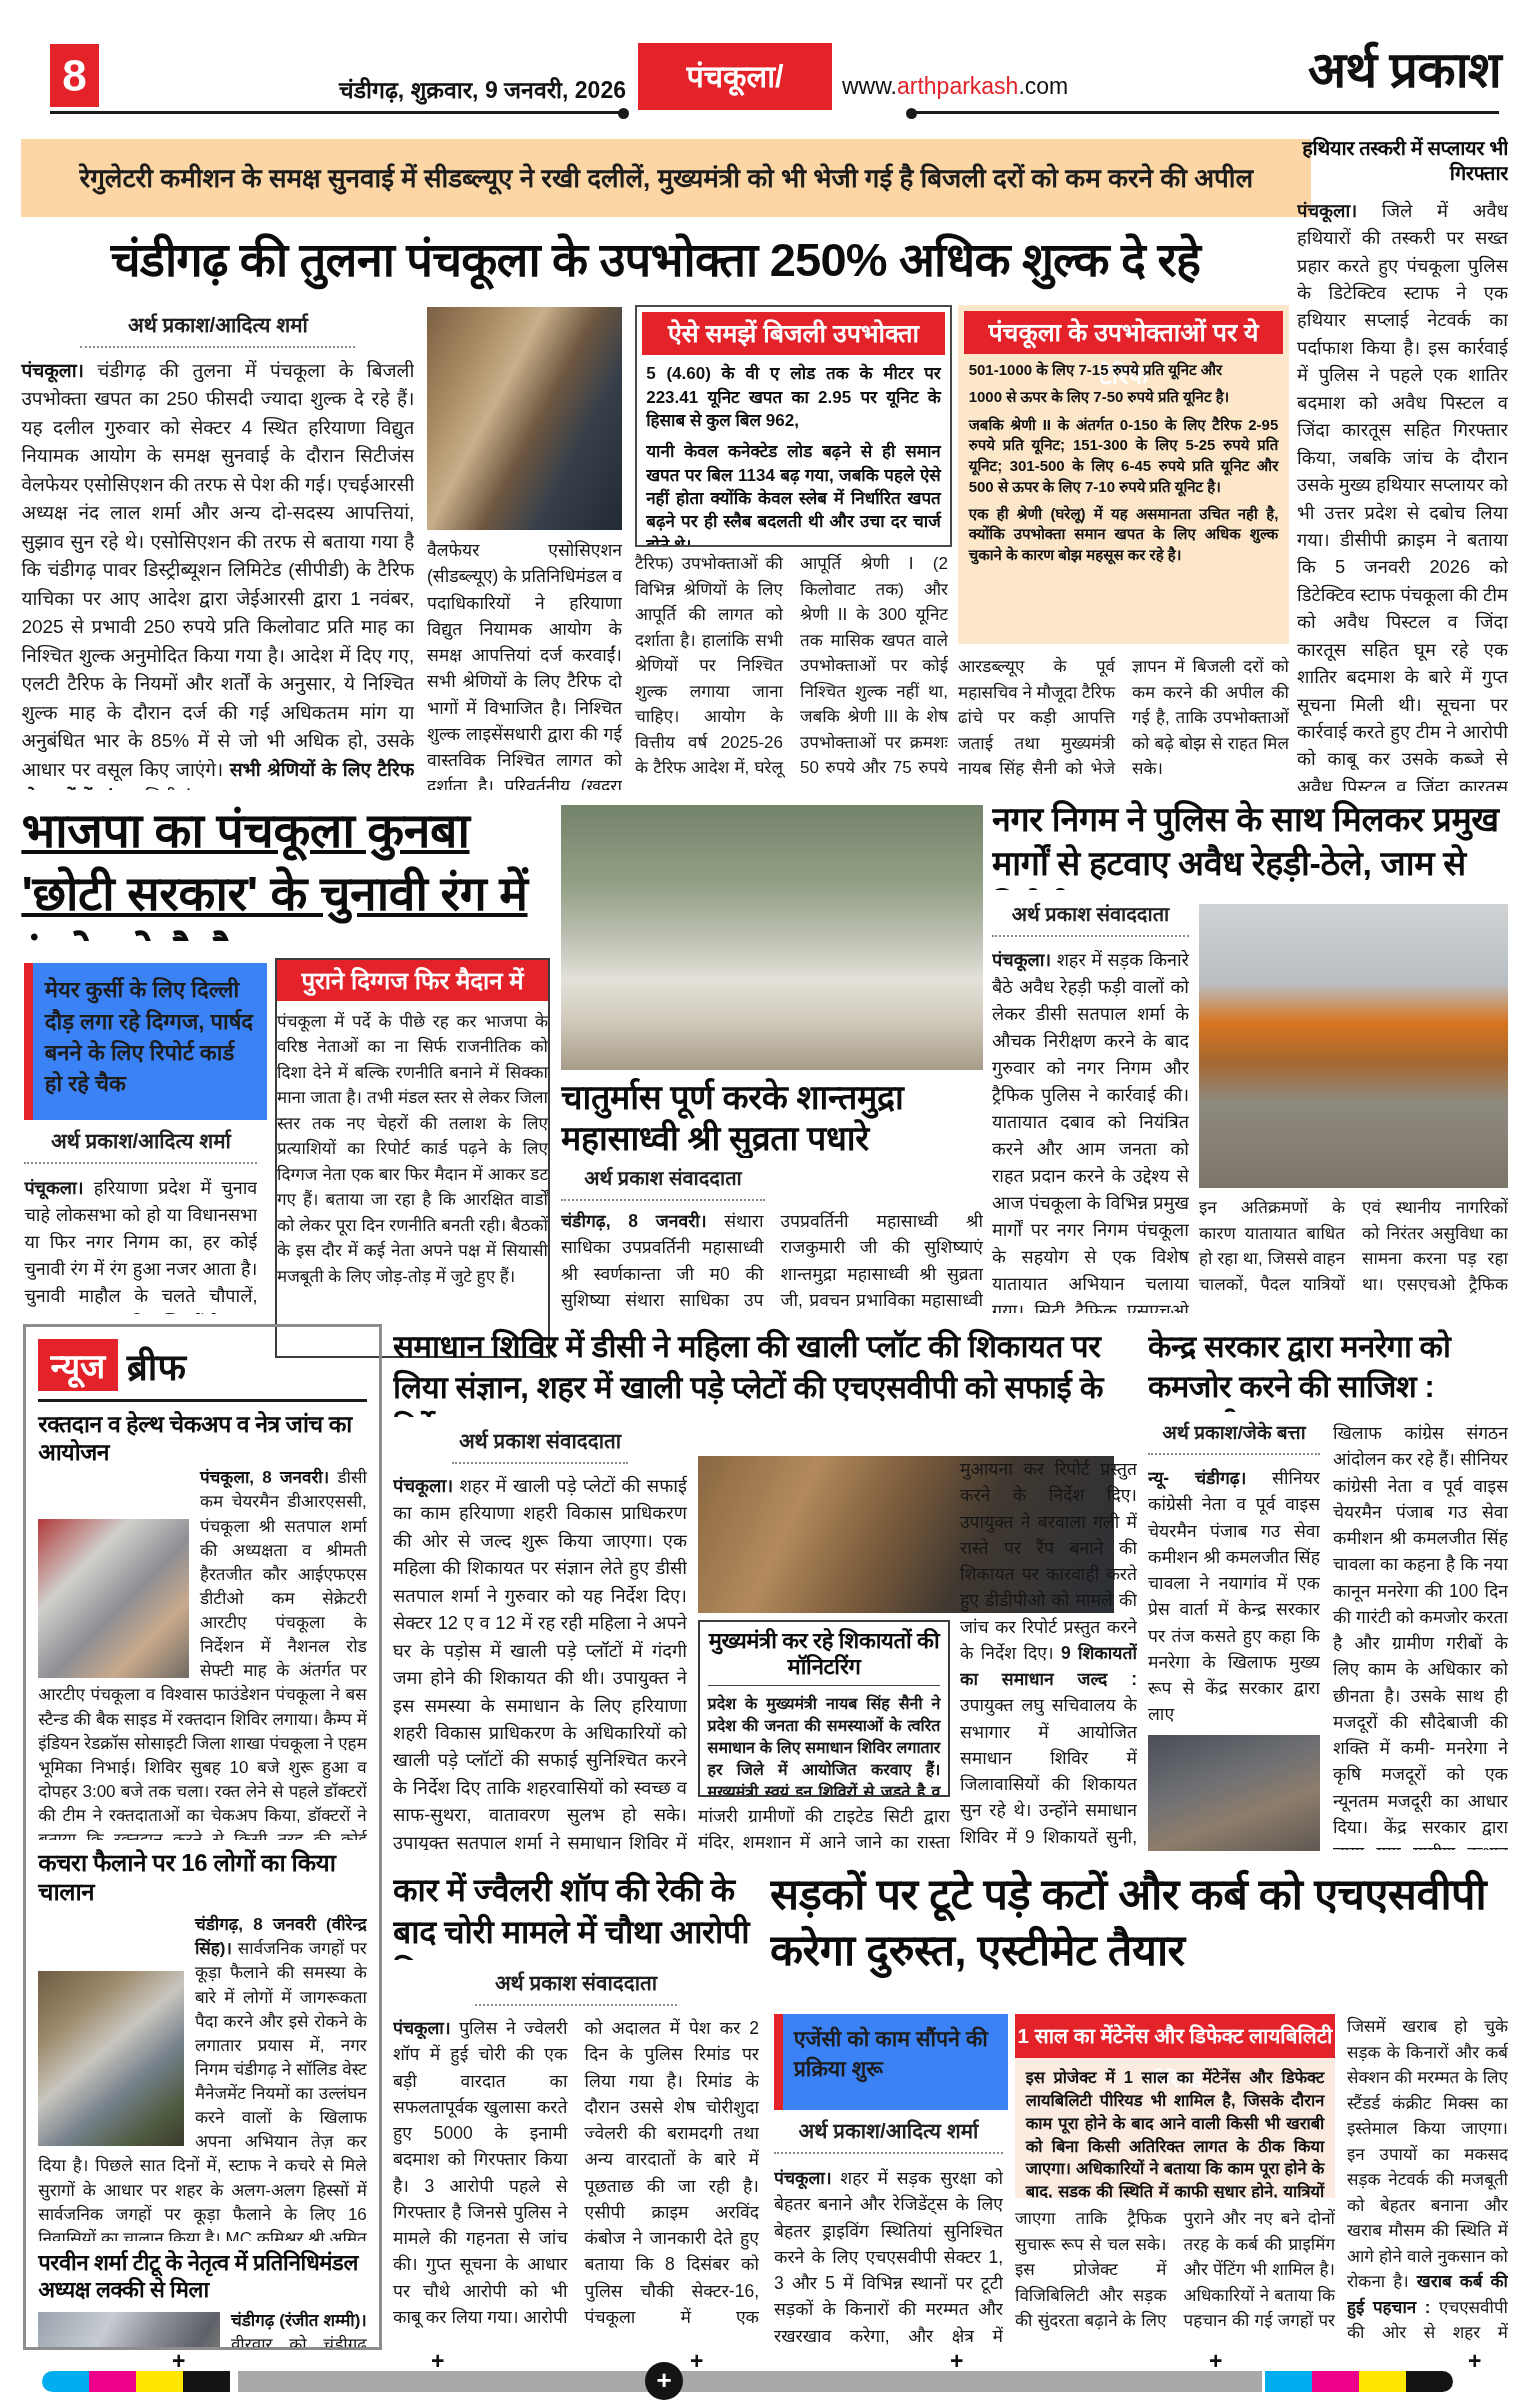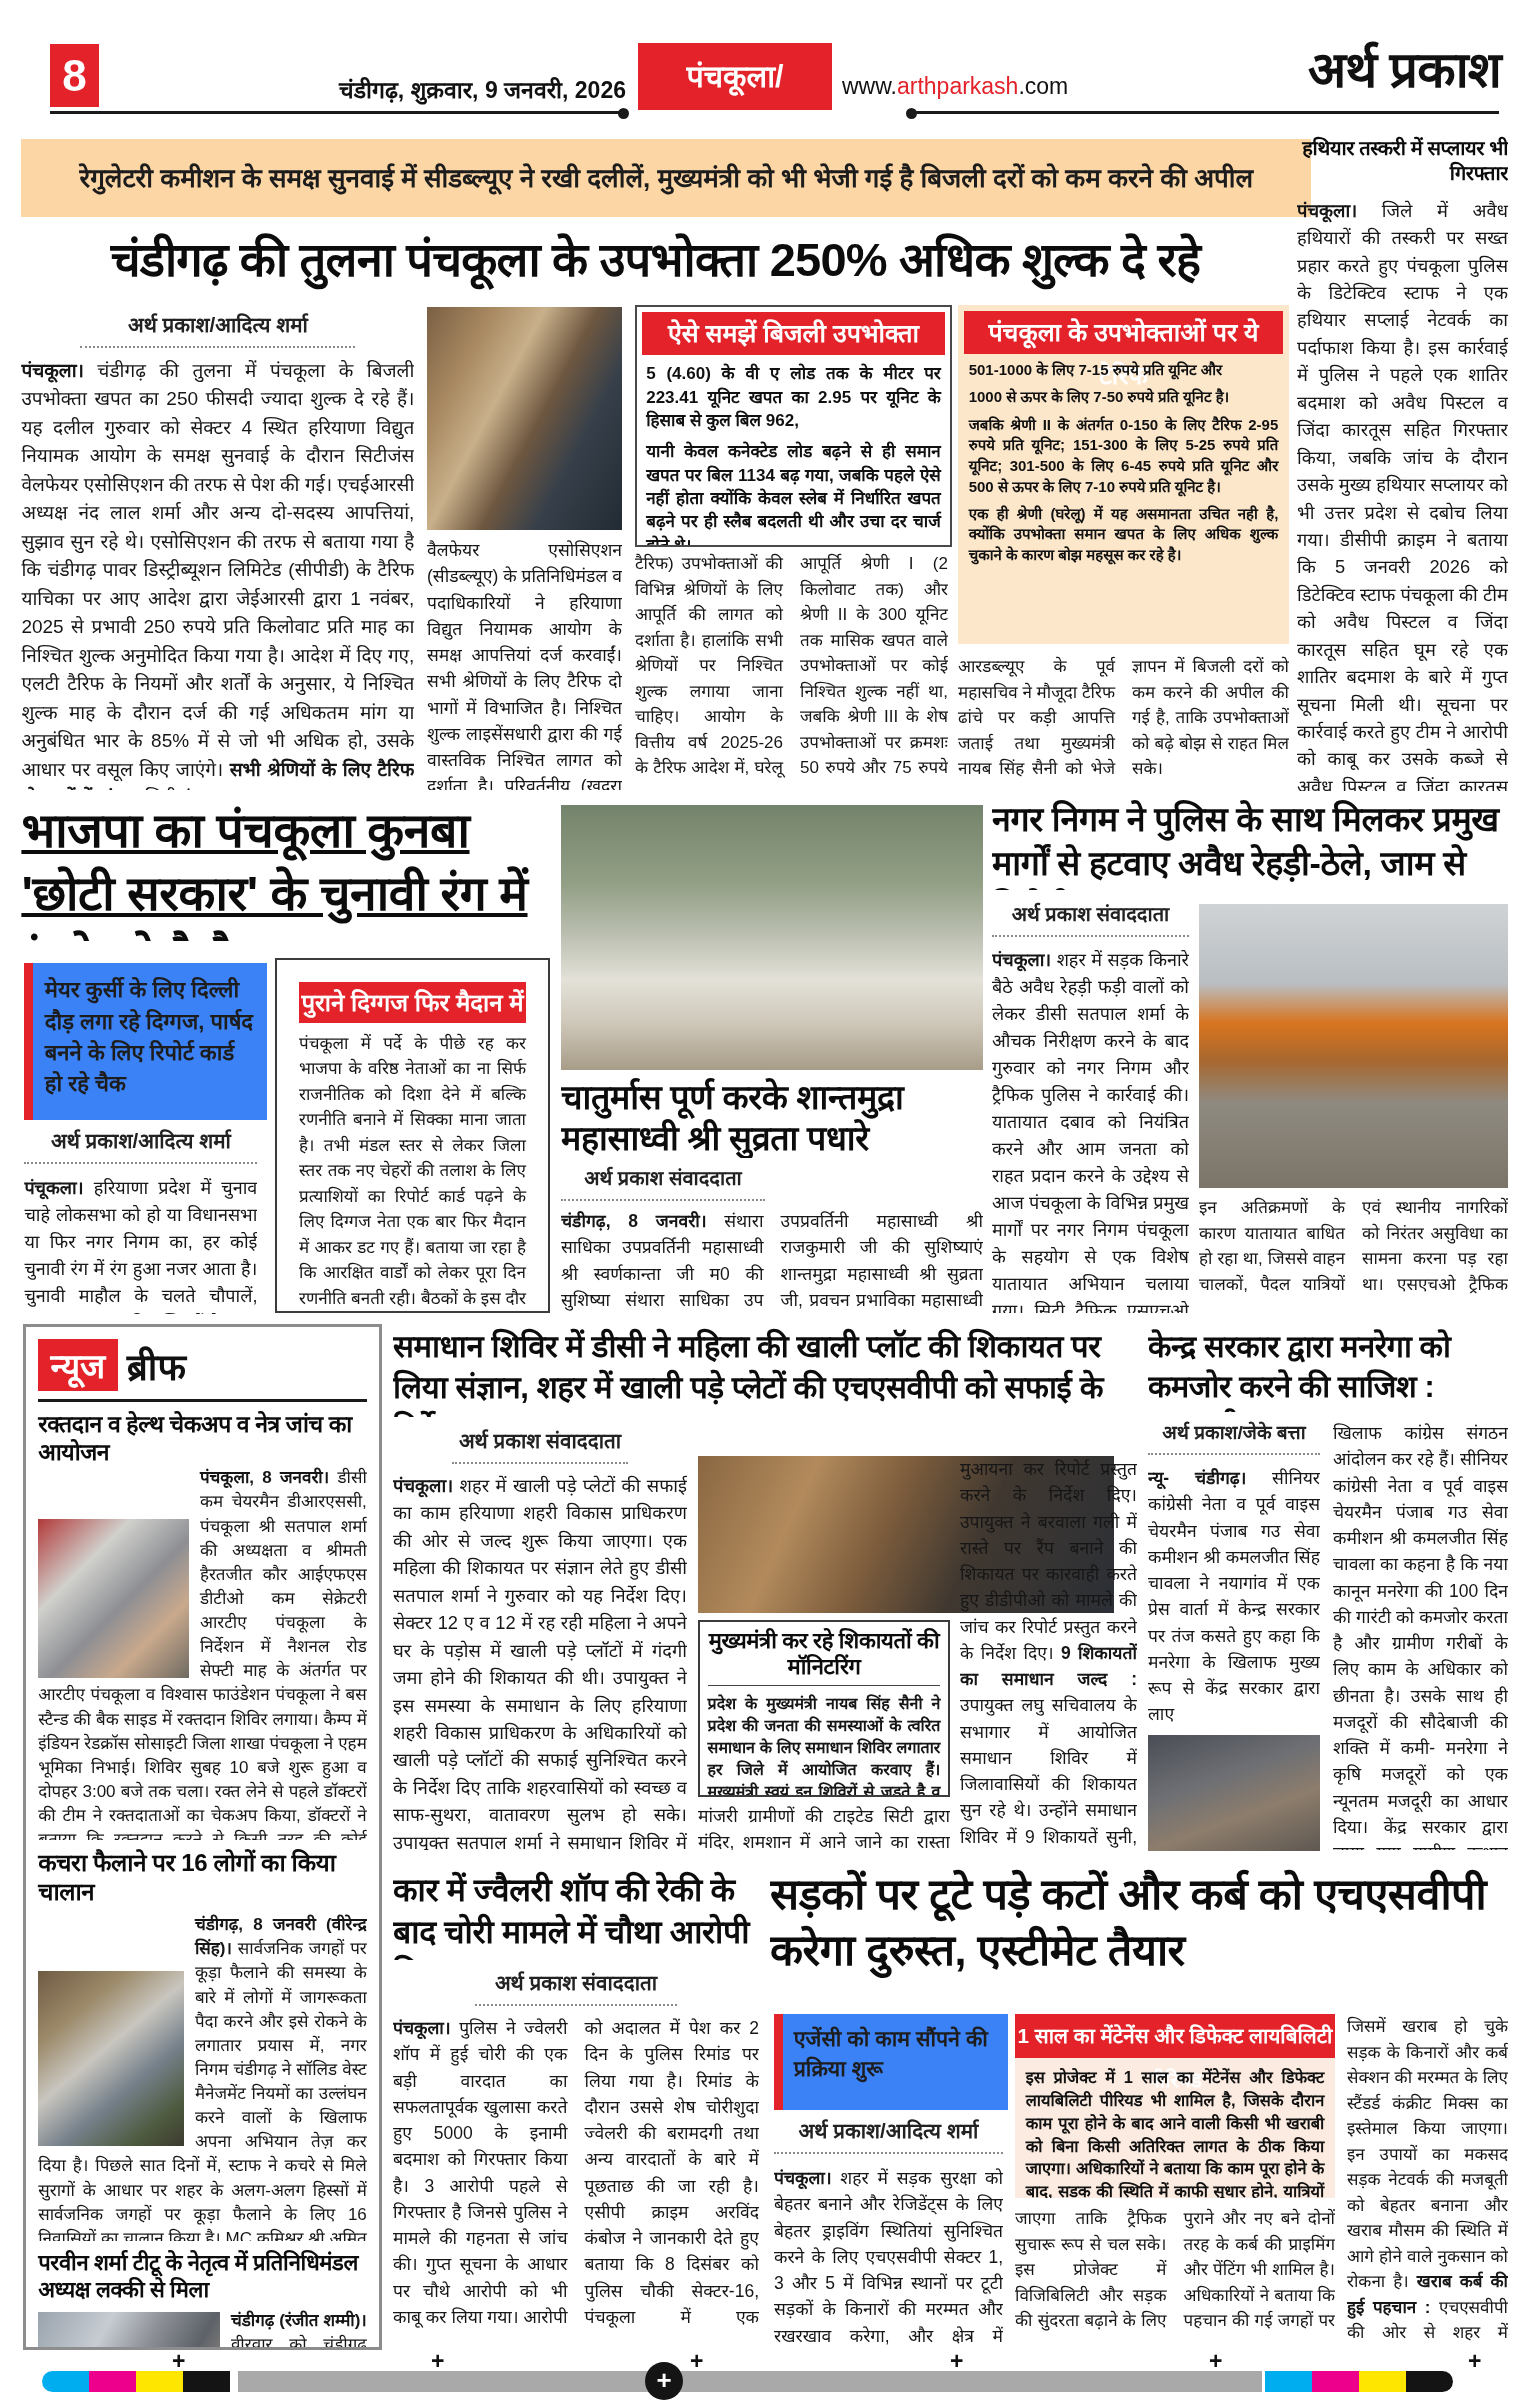--- a/index.html
+++ b/index.html
@@ -103,21 +103,21 @@
 
   <div class="abs graybox clip" style="left:24.4px;top:963px;width:211px;height:134px;padding:11.4px;font-size:22px;line-height:1.42;">मेयर कुर्सी के लिए दिल्ली दौड़ लगा रहे दिग्गज, पार्षद बनने के लिए रिपोर्ट कार्ड हो रहे चैक</div>
   <div class="abs" style="left:24.4px;top:1123px;width:233px;">
     <div class="byline">अर्थ प्रकाश/आदित्य शर्मा</div>
   </div>
   <div class="abs clip body-text" style="left:24.4px;top:1175px;width:233px;height:139px;font-size:18px;">
     <span class="dateline">पंचूकला।</span>
     <span>हरियाणा प्रदेश में चुनाव चाहे लोकसभा को हो या विधानसभा या फिर नगर निगम का, हर कोई चुनावी रंग में रंग हुआ नजर आता है। चुनावी माहौल के चलते चौपालें, नुक्कड़ या चाय की चुस्कियों के साथ होने वाली सियासी चर्चाएं जोर पकड़ जाती हैं। आज जब पंचकूला में भी यही सिलसिला शुरू हुआ है तो नगर निगम चुनाव की खनक जिले की राजनीतिक गलियों से लेकर प्रदेश व दिल्ली दरबार तक सुनाई देने लगी। ऐसे में राजनीतिक हलचल सुर्खियां बटोर रही हैं। शहर में चर्चा है कि पंचकूला के छोटी सरकार बनाने की भागीदारी को लेकर कई दिग्गज नेता दिल्ली की दौड़ लगा रहे हैं।</span>
   </div>
 
-  <div class="abs subbox clip" style="left:275px;top:958px;width:275px;height:355px;padding:22px;box-sizing:border-box;">
+  <div class="abs subbox clip" style="left:275px;top:958px;width:275px;height:400px;padding:0;box-sizing:border-box;">
     <div class="titlebar" style="height:41px;font-size:24px;line-height:41px;margin-bottom:7.6px;">पुराने दिग्गज फिर मैदान में</div>
     <div class="body-text" style="font-size:17px;font-weight:500;">पंचकूला में पर्दे के पीछे रह कर भाजपा के वरिष्ठ नेताओं का ना सिर्फ राजनीतिक को दिशा देने में बल्कि रणनीति बनाने में सिक्का माना जाता है। तभी मंडल स्तर से लेकर जिला स्तर तक नए चेहरों की तलाश के लिए प्रत्याशियों का रिपोर्ट कार्ड पढ़ने के लिए दिग्गज नेता एक बार फिर मैदान में आकर डट गए हैं। बताया जा रहा है कि आरक्षित वार्डों को लेकर पूरा दिन रणनीति बनती रही। बैठकों के इस दौर में कई नेता अपने पक्ष में सियासी मजबूती के लिए जोड़-तोड़ में जुटे हुए हैं।</div>
   </div>
 
   <div class="abs photo ph-jain" style="left:561px;top:805px;width:422px;height:265px;"></div>
   <div class="abs headline clip" style="left:561px;top:1077px;width:422px;height:81px;font-size:34px;line-height:1.2;">चातुर्मास पूर्ण करके शान्तमुद्रा महासाध्वी श्री सुव्रता पधारे</div>
   <div class="abs" style="left:561px;top:1161px;width:204px;">
     <div class="byline" style="font-size:20px;">अर्थ प्रकाश संवाददाता</div>
   </div>
   <div class="abs clip body-text cols2" style="left:561px;top:1208px;width:422px;height:105px;font-size:17.5px;">

